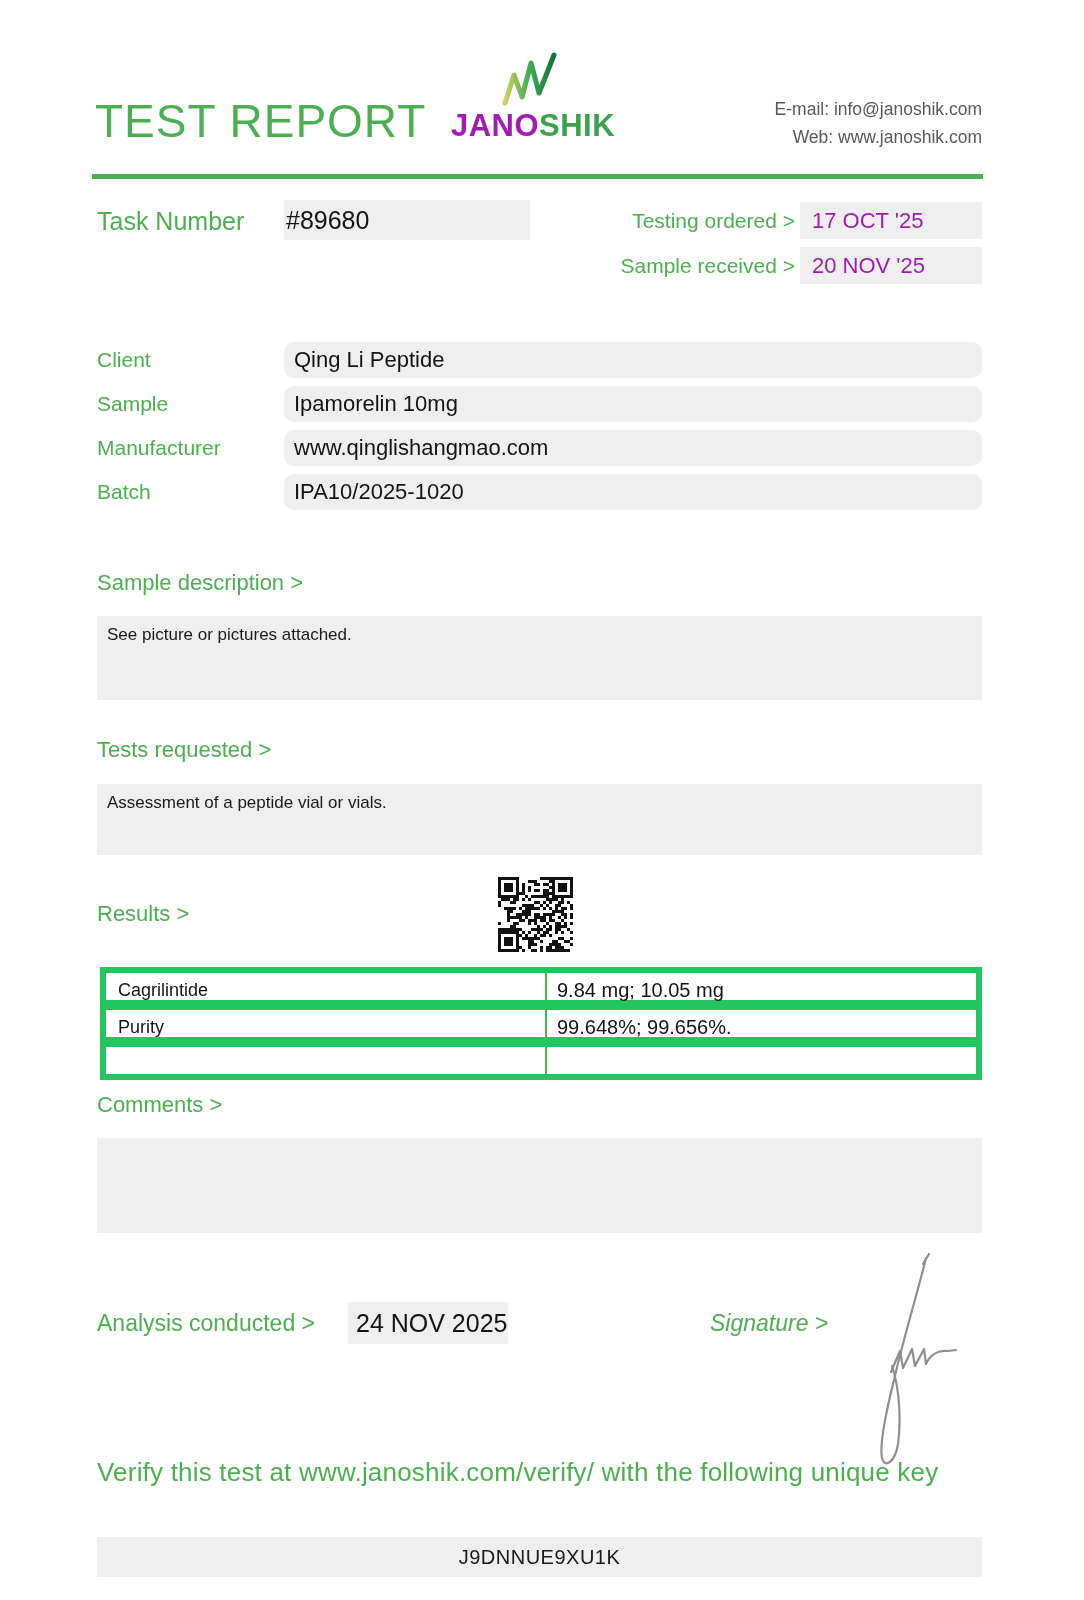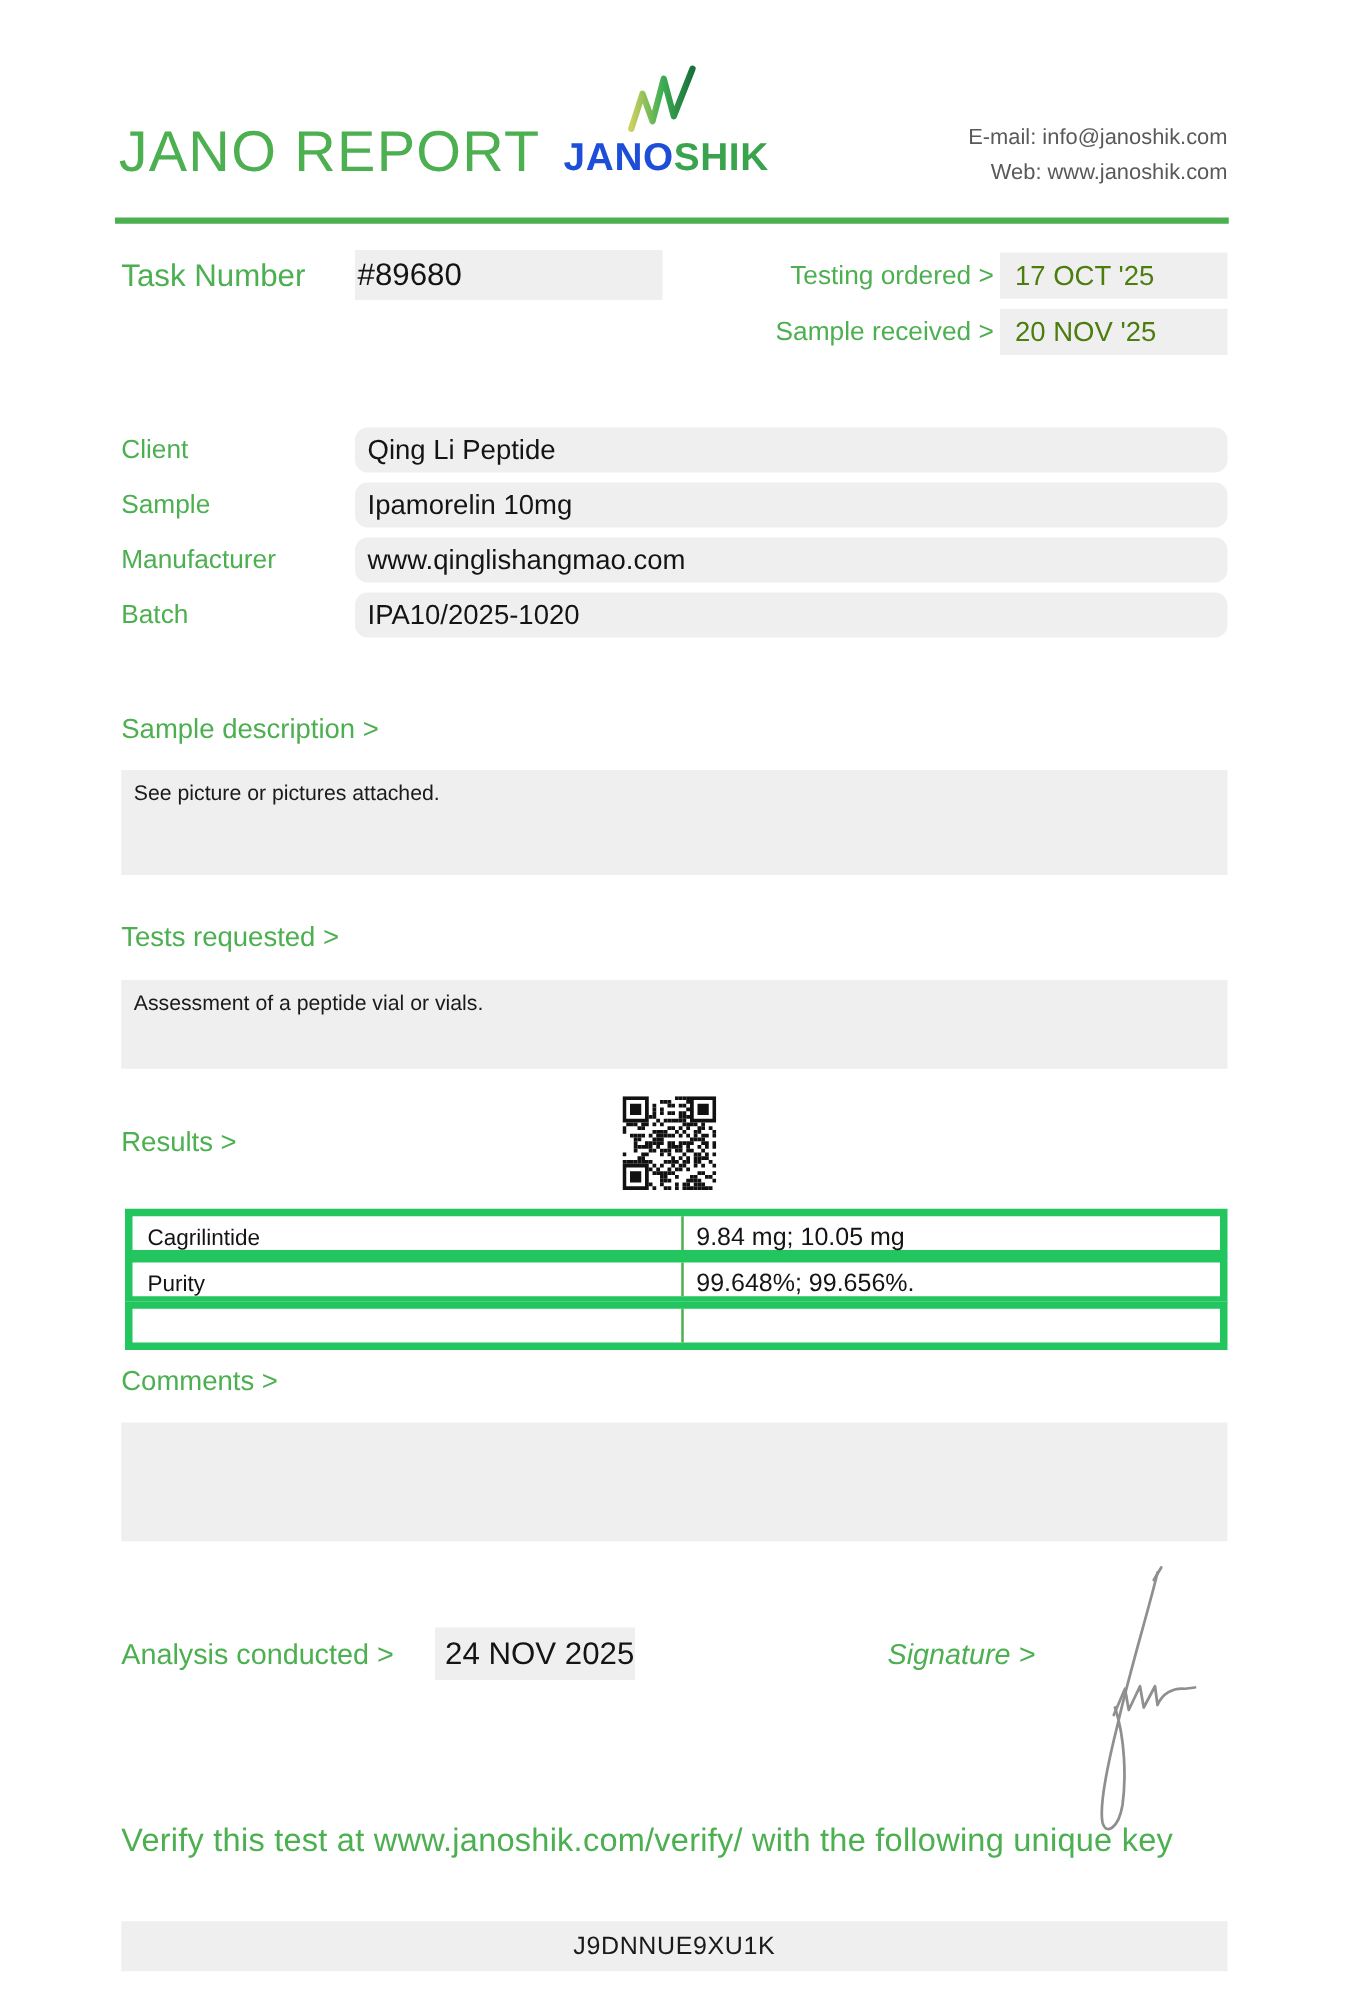--- a/index.html
+++ b/index.html
@@ -10,30 +10,30 @@
     background:#ffffff; overflow:hidden;
   }
   .abs { position:absolute; }
   .green { color:#4caf50; }
   .graybox { background:#efefef; }
 
   
   .title { left:95px; top:94px; font-size:46px; letter-spacing:1px; color:#4caf50; font-weight:400; }
   .logo-icon { left:500px; top:50px; width:66px; height:58px; }
   .logo-text { left:448px; top:108px; width:170px; text-align:center; font-size:31px; font-weight:700; letter-spacing:.5px; }
-  .logo-jano { color:#1d4ed8; }
+  .logo-jano { color:#a21caf; }
   .logo-shik { color:#3aa34d; }
   .contact { left:660px; top:95px; width:322px; text-align:right; font-size:17.5px; color:#595959; line-height:28px; }
   .rule { left:92px; top:174px; width:891px; height:5px; background:#4caf50; }
 
   
   .task-label { left:97px; top:207px; font-size:25px; }
   .task-box { left:284px; top:200px; width:246px; height:40px; font-size:25px; line-height:40px; padding-left:2px; color:#141414; }
   .date-label { width:195px; text-align:right; font-size:21px; }
-  .date-box { left:800px; width:182px; height:37px; font-size:22px; line-height:37px; padding-left:12px; color:#4d7c0f; }
+  .date-box { left:800px; width:182px; height:37px; font-size:22px; line-height:37px; padding-left:12px; color:#a21caf; }
 
   
   .info-label { left:97px; font-size:21px; line-height:36px; }
   .info-box { left:284px; width:698px; height:36px; font-size:22px; line-height:36px; padding-left:10px; color:#141414;border-radius:10px; }
 
   
   .sec-head { left:97px; font-size:22px; }
   .sec-box { left:97px; width:885px; padding:9px 10px; font-size:17px; color:#1a1a1a; }
 
   
@@ -51,21 +51,21 @@
   .verify { left:97px; top:1457px; width:888px; font-size:26px; letter-spacing:.2px; }
   .key-box { left:97px; top:1537px; width:885px; height:40px; text-align:center; font-size:20px; line-height:40px; letter-spacing:.5px; color:#1a1a1a; }
 
   .qr { left:498px; top:877px; width:75px; height:75px; }
 </style>
 </head>
 <body>
 
 <div class="page">
 
-  <div class="abs title">JANO REPORT</div>
+  <div class="abs title">TEST REPORT</div>
 
   <div class="abs logo-icon">
     <svg width="66" height="58" viewBox="0 0 66 58">
       <defs>
         <linearGradient id="lg" x1="0" y1="0" x2="1" y2="0">
           <stop offset="0" stop-color="#cdd05e"></stop>
           <stop offset="0.5" stop-color="#3fae53"></stop>
           <stop offset="1" stop-color="#19713b"></stop>
         </linearGradient>
       </defs>

